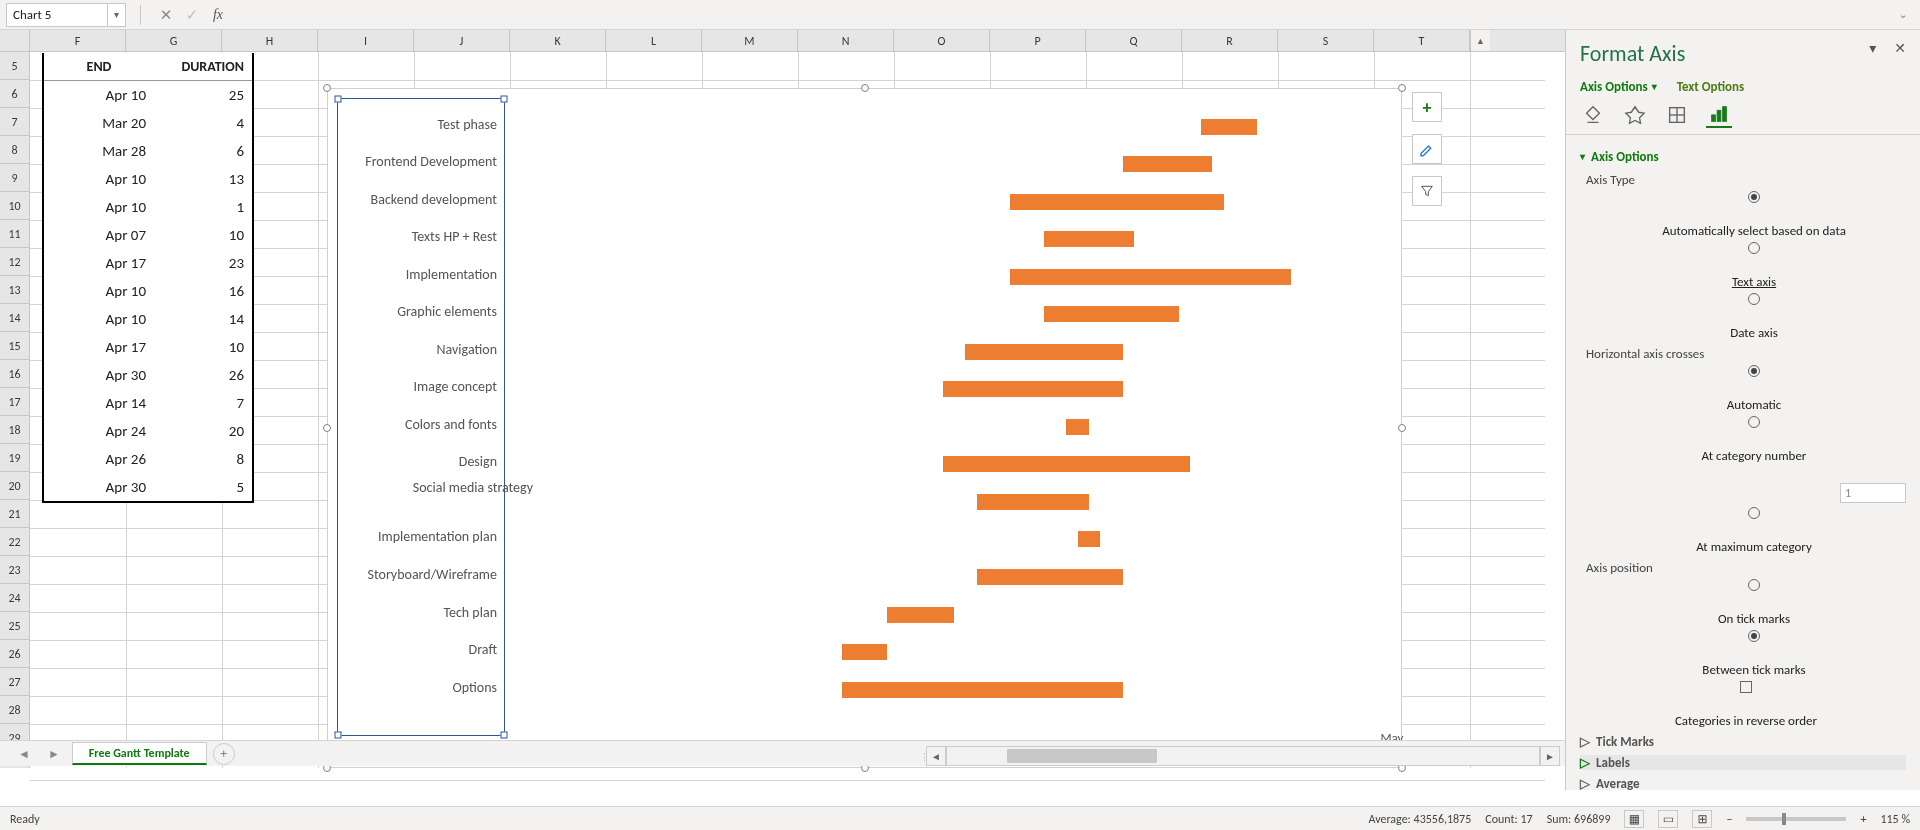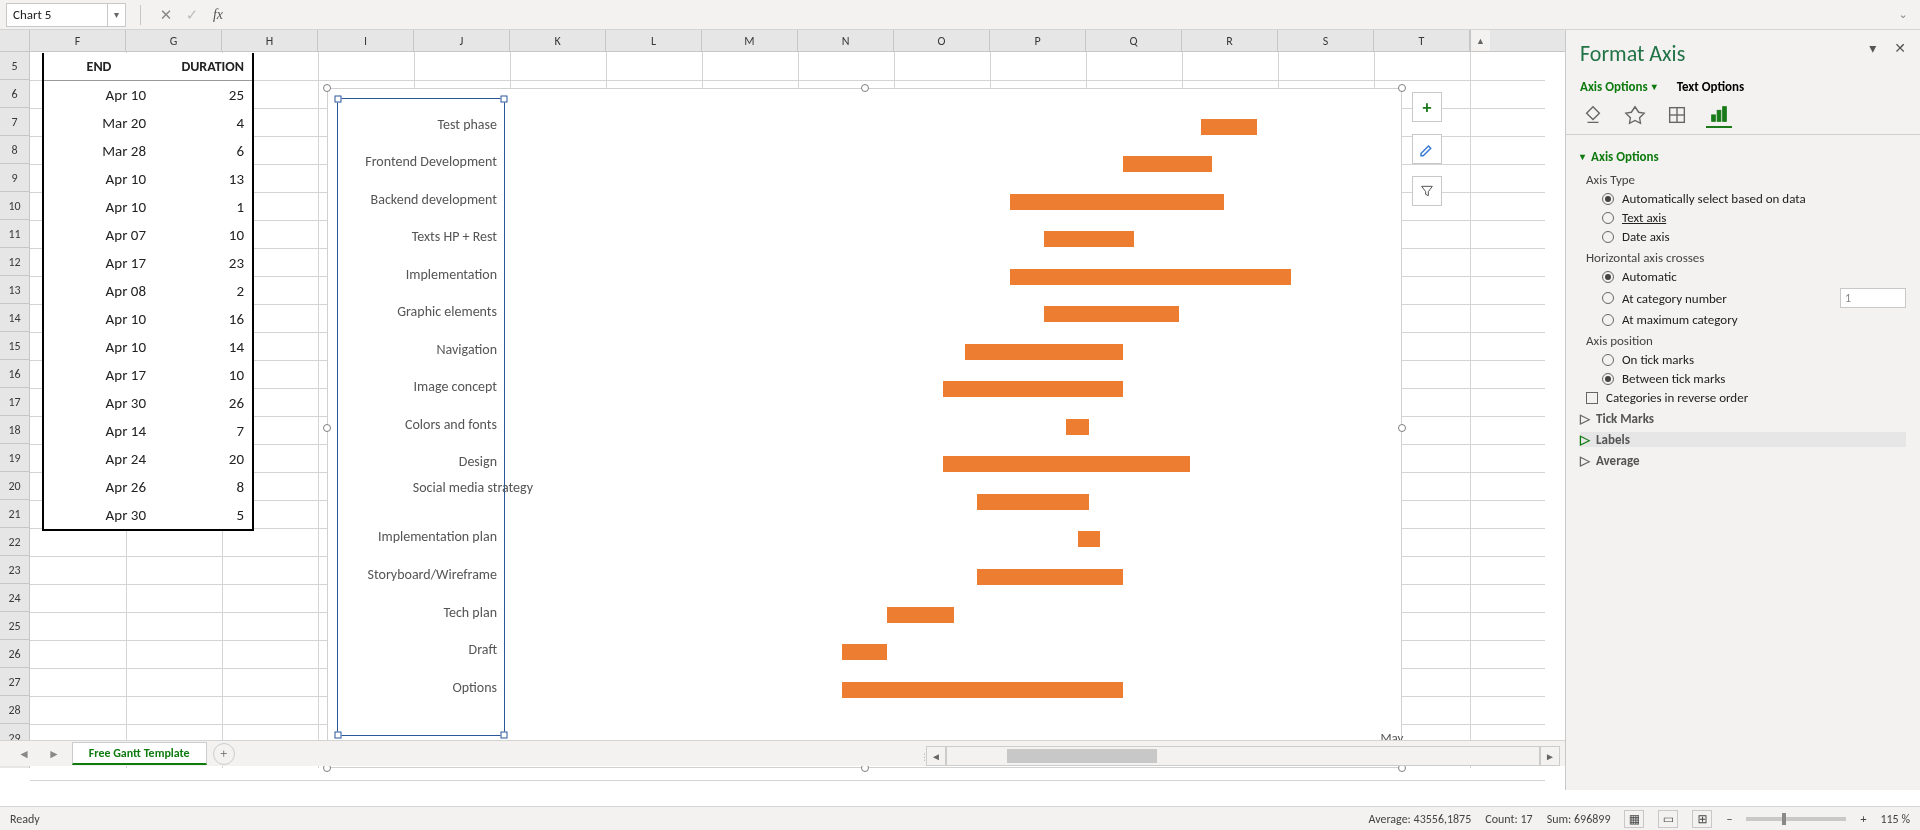--- a/index.html
+++ b/index.html
@@ -71,32 +71,32 @@
 .cbtn { width:30px; height:30px; border:1px solid #c8c8c8; background:#fff; display:flex; align-items:center; justify-content:center; font-size:18px; }
 .cbtn.plus { color:#1a7a1a; font-weight:700; }
 .cbtn.filter svg { width:16px; height:16px; stroke:#555; fill:none; }
 
 
 .side-pane { flex: 1; border-left: 1px solid #c8c8c8; background: #f3f2f1; display:flex; flex-direction:column; }
 .pane-hdr { padding: 10px 14px 4px; display:flex; }
 .pane-title { font-size: 22px; color: #217346; }
 .pane-ic { margin-left:auto; display:flex; gap:18px; color:#555;}
 .pane-tabs { padding: 8px 14px 0; display:flex; gap:20px; align-items:center; }
-.pane-tab { font-weight:600; color:#000000; font-size:13px; }
+.pane-tab { font-weight:600; color:#4d7c0f; font-size:13px; }
 .pane-tab.active { color:#0f7b0f; display:flex; gap:4px; align-items:center;}
 .pane-icons { padding: 8px 14px 6px; display:flex; gap:16px; border-bottom:1px solid #d0d0d0;}
 .p-ico { width:26px; height:26px; display:flex; align-items:center; justify-content:center; fill:#666; stroke:#666;}
 .p-ico.active svg { fill:#1a7a1a; stroke:#1a7a1a; }
 .p-ico.active { border-bottom:2px solid #1a7a1a; }
 
 .pane-body { overflow:auto; padding: 10px 14px 20px; font-size:13px; }
 .sect-hd { color:#0f7b0f; font-weight:600; margin:4px 0 8px; display:flex; gap:6px; align-items:center;}
 .sect-hd .tri { font-size:10px; }
 .lbl { color:#444; margin:6px 0 4px 6px; }
-.opt { display:flex; align-items:center; gap:8px; margin:4px 0 4px 22px; }
+.opt { display:flex; align-items:center; gap:20px; margin:4px 0 4px 22px;flex-direction:column; }
 .radio { width:12px; height:12px; border:1px solid #666; border-radius:50%; display:inline-flex; align-items:center; justify-content:center;}
 .radio.on::after { content:""; width:6px; height:6px; border-radius:50%; background:#444;}
 .chk { width:12px; height:12px; border:1px solid #666;}
 .numbox { width:66px; height:20px; border:1px solid #c8c8c8; background:#fff; font-size:12px; padding:0 4px; margin-left:auto; color:#888;}
 .collapsed { color:#555; font-weight:600; margin:6px 0; display:flex; gap:6px; align-items:center;}
 .collapsed.sel { background:#e6e6e6; }
 
 
 .sheet-tabs { position:absolute; left:0; bottom:24px; width:1565px; height:26px; background:#f3f2f1; border-top:1px solid #d4d4d4; display:flex; align-items:center; padding-left:12px; gap:6px; font-size:12px;}
 .navarr { color:#888; padding:0 6px;}
@@ -255,24 +255,20 @@
                 <div>Apr 10</div>
                 <div>1</div>
               </div>
               <div class="table-row">
                 <div>Apr 07</div>
                 <div>10</div>
               </div>
               <div class="table-row">
                 <div>Apr 17</div>
                 <div>23</div>
-              </div>
-              <div class="table-row">
-                <div>Apr 08</div>
-                <div>2</div>
               </div>
               <div class="table-row">
                 <div>Apr 10</div>
                 <div>16</div>
               </div>
               <div class="table-row">
                 <div>Apr 10</div>
                 <div>14</div>
               </div>
               <div class="table-row">

